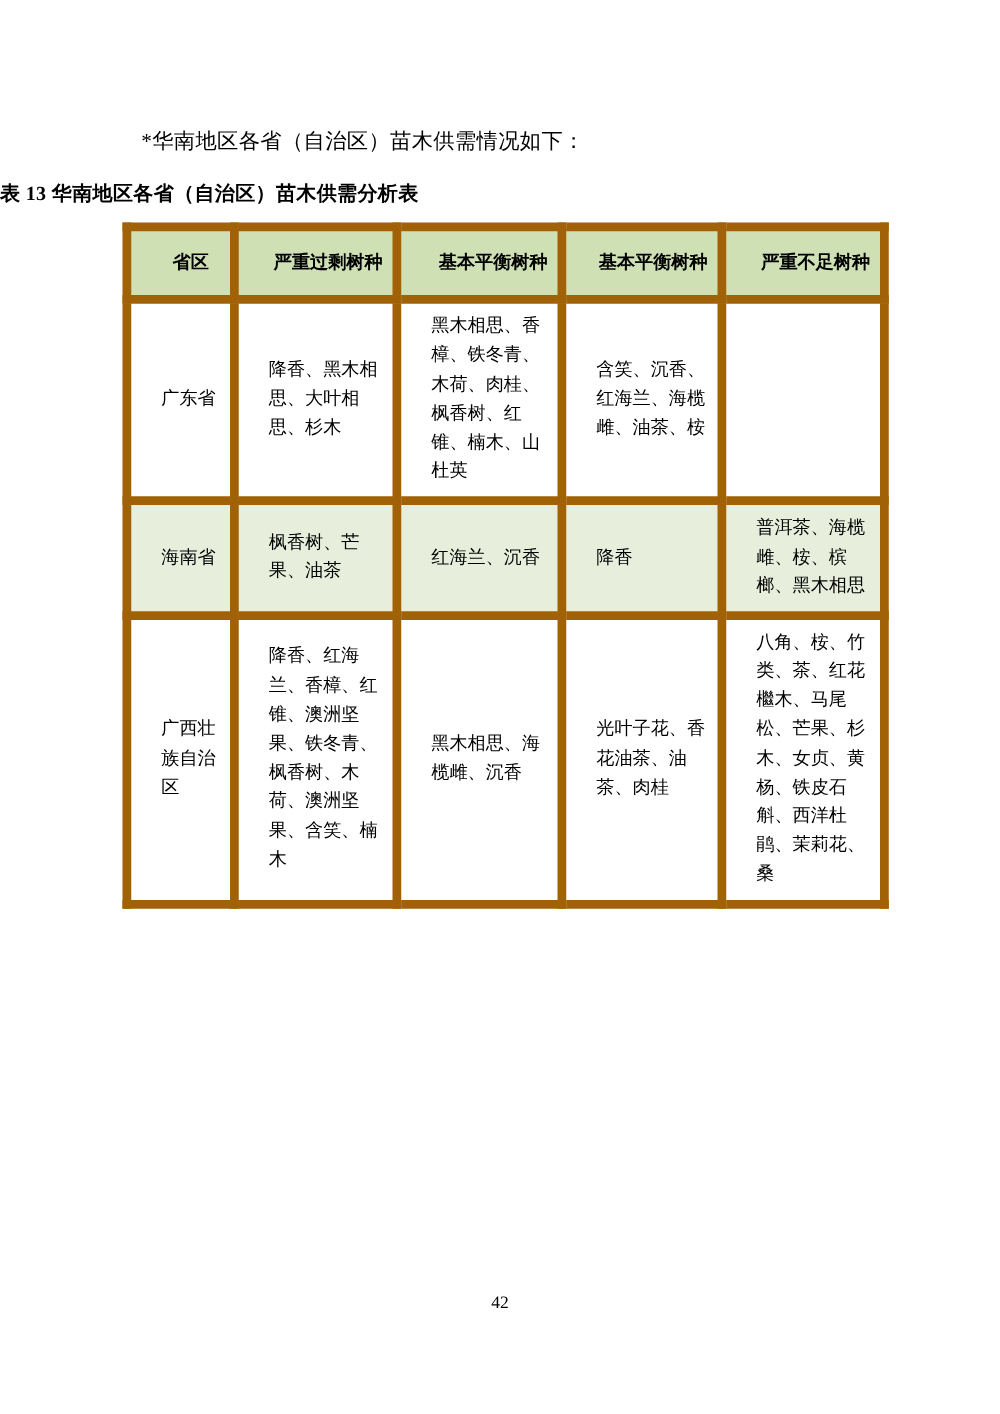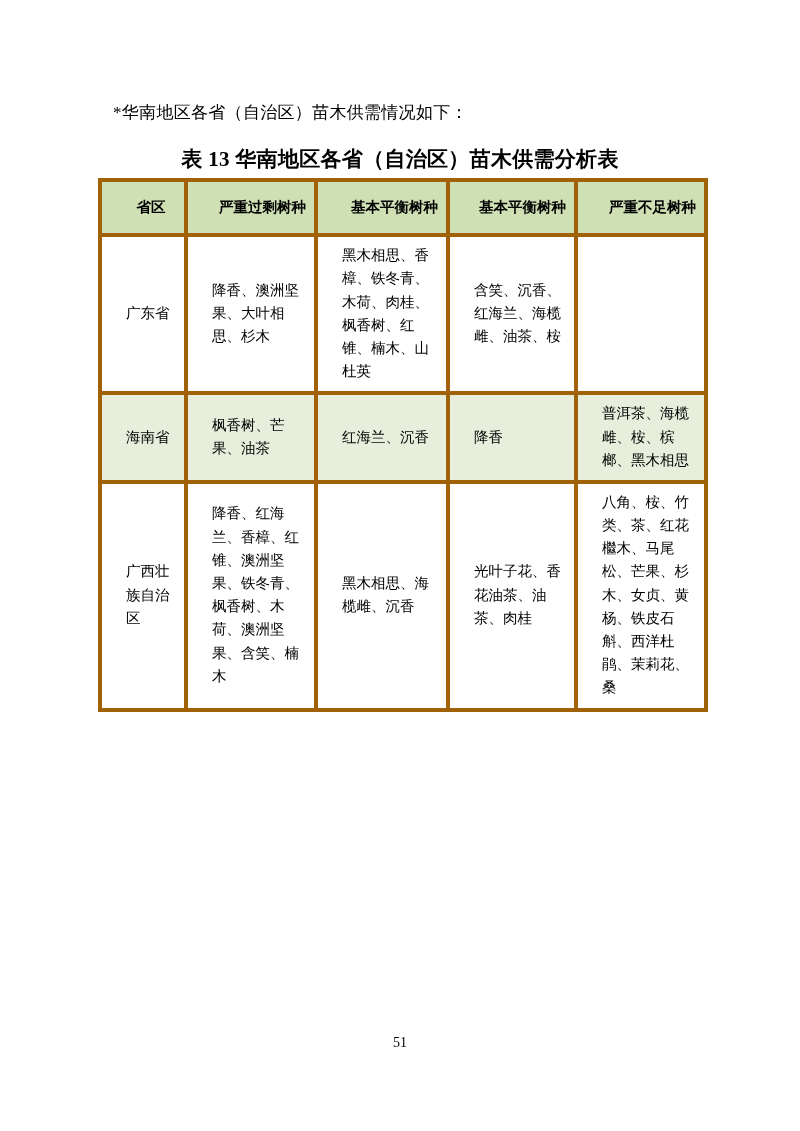--- a/index.html
+++ b/index.html
@@ -29,40 +29,39 @@
     font-size: 17px;
     line-height: 1.5;
     letter-spacing: 0.3px;
     white-space: nowrap;
   }
   .table-caption {
     position: absolute;
     left: 0;
     top: 145px;
     width: 800px;
-    text-align: center;
-    font-size: 21px;
+    font-size: 16px;
     font-weight: bold;
     letter-spacing: 0.3px;
   }
   .tbl-wrap {
     position: absolute;
     left: 98px;
     top: 178px;
     width: 606px;
   }
   table.supply {
     border-collapse: collapse;
     table-layout: fixed;
     width: 606px;
     font-size: 14.5px;
     line-height: 1.6;
   }
   table.supply td, table.supply th {
-    border: 4px solid #a16207;
+    border: 7px solid #a16207;
     padding: 7px 8px 8px 24px;
     vertical-align: middle;
     text-align: left;
     font-weight: normal;
     word-break: break-all;
   }
   table.supply thead th {
     background: #cfe0b4;
     font-weight: bold;
     text-align: right;
@@ -116,21 +115,21 @@
           <th class="first-col">省区</th>
           <th>严重过剩树种</th>
           <th>基本平衡树种</th>
           <th>基本平衡树种</th>
           <th>严重不足树种</th>
         </tr>
       </thead>
       <tbody>
         <tr>
           <td class="prov">广东省</td>
-          <td>降香、澳洲坚果、大叶相思、杉木</td>
+          <td>降香、黑木相思、大叶相思、杉木</td>
           <td>黑木相思、香樟、铁冬青、木荷、肉桂、枫香树、红锥、楠木、山杜英</td>
           <td>含笑、沉香、红海兰、海榄雌、油茶、桉</td>
           <td></td>
         </tr>
         <tr class="shaded">
           <td class="prov">海南省</td>
           <td>枫香树、芒果、油茶</td>
           <td>红海兰、沉香</td>
           <td>降香</td>
           <td>普洱茶、海榄雌、桉、槟榔、黑木相思</td>
@@ -139,15 +138,15 @@
           <td class="prov">广西壮族自治区</td>
           <td>降香、红海兰、香樟、红锥、澳洲坚果、铁冬青、枫香树、木荷、澳洲坚果、含笑、楠木</td>
           <td>黑木相思、海榄雌、沉香</td>
           <td>光叶子花、香花油茶、油茶、肉桂</td>
           <td>八角、桉、竹类、茶、红花檵木、马尾松、芒果、杉木、女贞、黄杨、铁皮石斛、西洋杜鹃、茉莉花、桑</td>
         </tr>
       </tbody>
     </table>
   </div>
 
-  <div class="page-number">51</div>
+  <div class="page-number">42</div>
 
 </div>
 
 </body></html>

